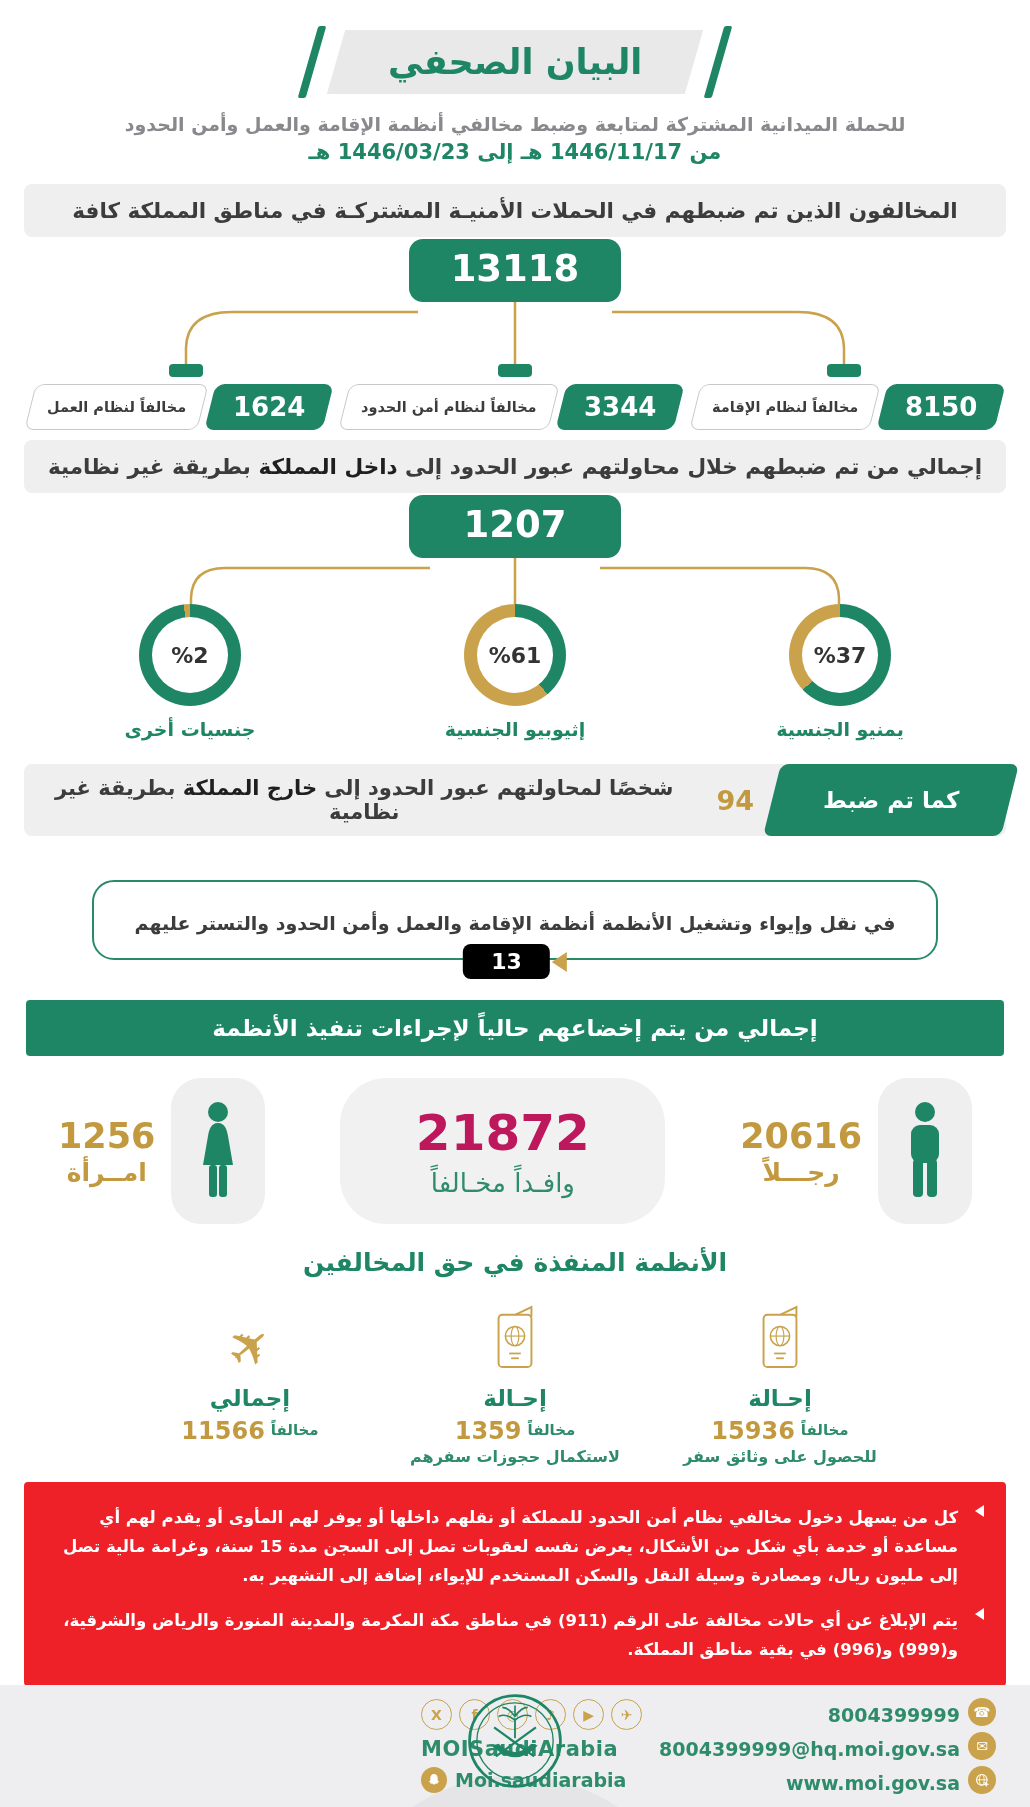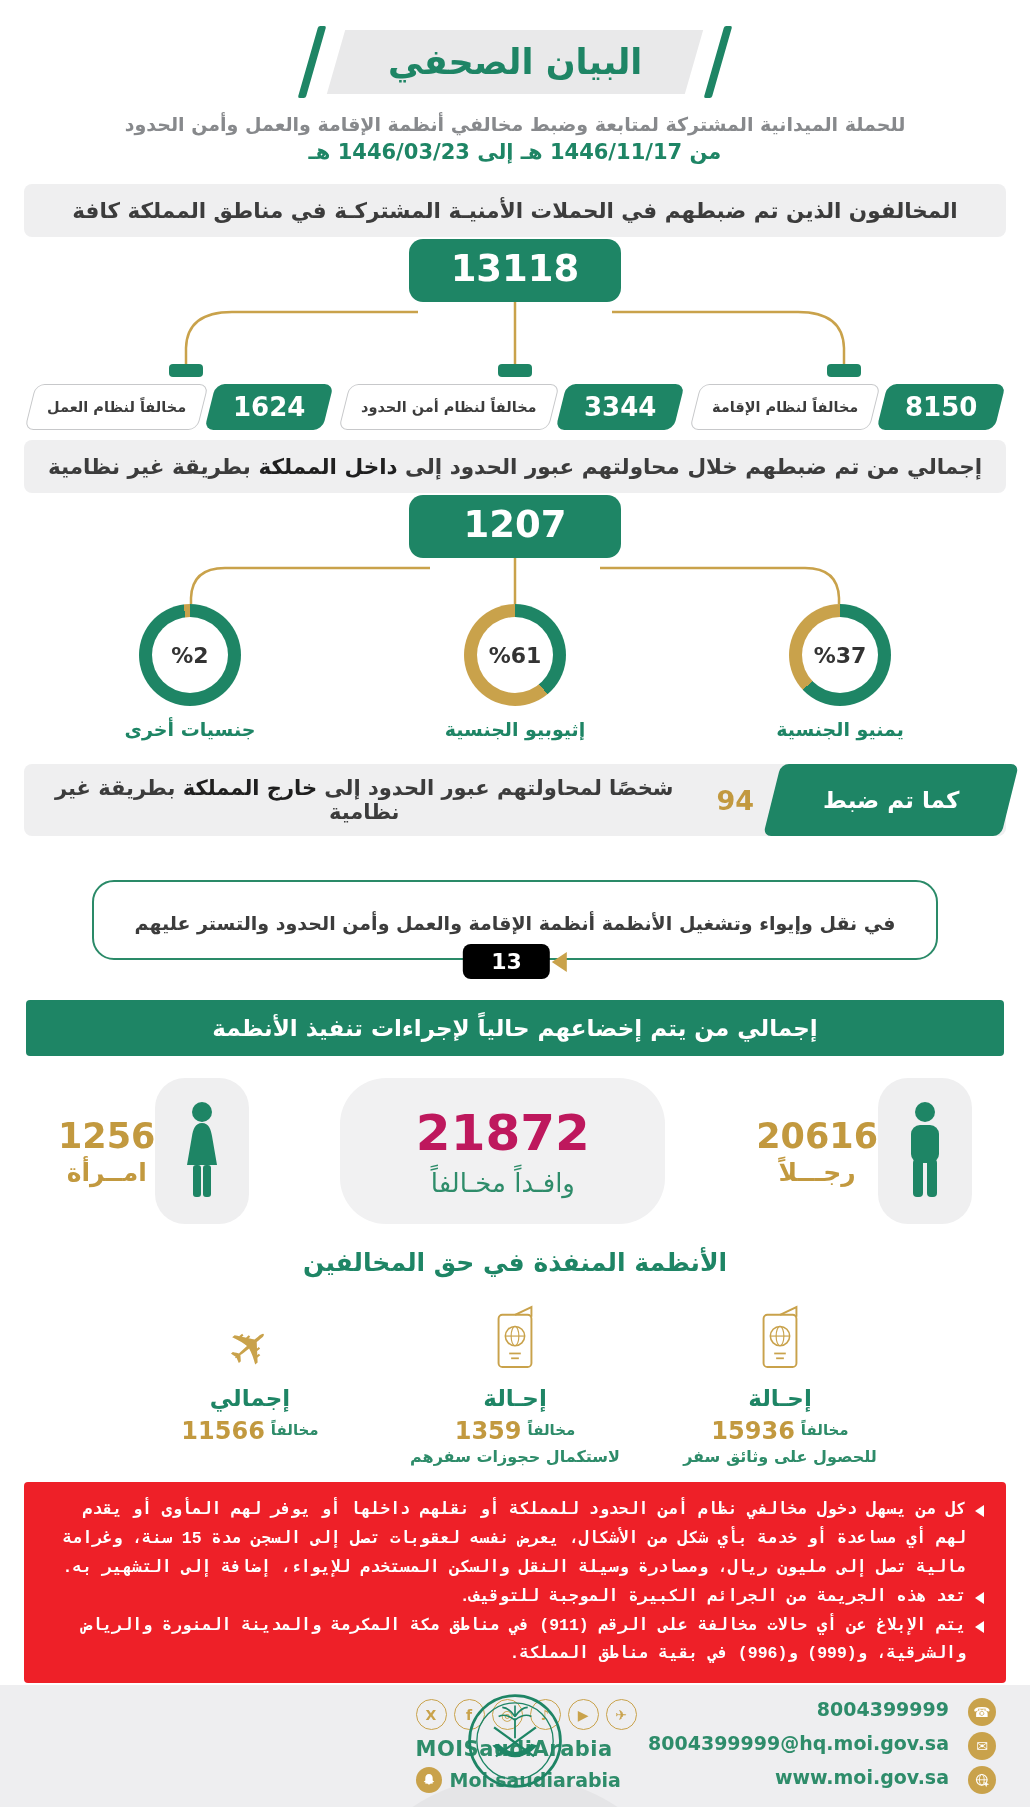--- a/index.html
+++ b/index.html
@@ -64,21 +64,21 @@
                   display:flex;align-items:center;gap:2px;}
   .involved-badge .num{background:#000000;color:#fff;font-weight:bold;font-size:22px;
                        padding:5px 28px;border-radius:8px;}
   .tri-gold{width:0;height:0;border-right:15px solid #C9A24B;border-top:10px solid transparent;
             border-bottom:10px solid transparent;}
 
   
   .proc-banner{margin:40px 26px 0;background:#1E8565;color:#fff;text-align:center;
                font-weight:bold;font-size:23px;padding:15px 10px;border-radius:4px;}
   .proc-row{display:flex;align-items:center;justify-content:space-between;margin:22px 58px 0;}
-  .person-group{display:flex;align-items:center;}
+  .person-group{display:flex;align-items:center;gap:16px;}
   .person-tile{width:94px;height:146px;background:#EFEFF0;border-radius:30px;
                display:flex;align-items:center;justify-content:center;}
   .person-stat{text-align:center;font-weight:bold;color:#C2993F;}
   .person-stat .v{font-size:35px;}
   .person-stat .l{font-size:25px;margin-top:2px;}
   .proc-center{width:305px;background:#f1f1f2;border-radius:46px;padding:26px 10px;text-align:center;}
   .proc-center .v{color:#be185d;font-weight:bold;font-size:50px;}
   .proc-center .l{color:#2e8c6a;font-weight:normal;font-size:26px;margin-top:6px;}
 
   
@@ -92,41 +92,41 @@
   .enforced-value .u{font-size:15px;color:#2e8c6a;font-weight:bold;margin-top:2px;}
   .enforced-value .v{font-size:24px;color:#C2993F;font-weight:bold;line-height:1;}
   .enforced-sub{color:#2e8c6a;font-weight:bold;font-size:16px;margin-top:4px;white-space:nowrap;}
 
   
   .warning{margin:16px 24px 0;background:#EE2028;border-radius:4px;padding:14px 22px;
            color:#fff;font-weight:bold;font-size:16.5px;line-height:1.75;text-align:right;}
   .bullet{display:flex;gap:9px;}
   .tri-white{flex:none;width:0;height:0;border-right:9px solid #fff;border-top:6px solid transparent;
              border-bottom:6px solid transparent;margin-top:9px;}
-  .bullet p{margin:0;font-family:Liberation Mono, monospace;}
+  .bullet p{margin:8px;}
 
   
   .footer{position:absolute;bottom:0;left:0;right:0;height:122px;background:#EEEEF0;
           display:flex;align-items:center;justify-content:space-between;padding:0 34px;direction:ltr;}
   .footer-circle{position:absolute;left:50%;bottom:-215px;transform:translateX(-50%);
                  width:370px;height:370px;border-radius:50%;background:#e5e5e7;}
   .footer>*{position:relative;z-index:1;}
   .social-block{display:flex;flex-direction:column;align-items:flex-start;}
   .social-row{display:flex;gap:7px;align-items:center;}
   .social-circle{width:29px;height:29px;border:1.6px solid #C9A24B;border-radius:50%;
                  display:flex;align-items:center;justify-content:center;color:#C9A24B;
                  font-weight:bold;font-size:14px;line-height:1;}
   .social-handle{color:#2e8c6a;font-weight:bold;font-size:21px;margin-top:7px;letter-spacing:.5px;}
   .snap-row{display:flex;align-items:center;gap:8px;margin-top:6px;}
   .snap-circle{width:26px;height:26px;background:#C9A24B;border-radius:50%;
                display:flex;align-items:center;justify-content:center;}
   .snap-handle{color:#2e8c6a;font-weight:bold;font-size:19px;}
   .moi-logo{position:absolute;left:50%;transform:translateX(-50%);bottom:12px;z-index:1;}
   .contact-block{display:flex;flex-direction:column;align-items:flex-end;gap:6px;}
-  .contact-row{display:flex;align-items:flex-start;gap:19px;}
+  .contact-row{display:flex;align-items:flex-end;gap:8px;}
   .contact-text{color:#2e8c6a;font-weight:bold;font-size:19px;}
   .contact-circle{width:28px;height:28px;background:#C9A24B;border-radius:50%;color:#fff;
                   display:flex;align-items:center;justify-content:center;font-size:14px;line-height:1;}
 </style>
 </head>
 <body>
 
 <div class="page">
 
   <div class="header">
@@ -325,24 +325,20 @@
     </div>
   </div>
 
   <div class="warning">
     <div class="bullet">
       <div class="tri-white"></div>
       <p>كل من يسهل دخول مخالفي نظام أمن الحدود للمملكة أو نقلهم داخلها أو يوفر لهم المأوى أو يقدم لهم أي مساعدة أو خدمة بأي شكل من الأشكال، يعرض نفسه لعقوبات تصل إلى السجن مدة 15 سنة، وغرامة مالية تصل إلى مليون ريال، ومصادرة وسيلة النقل والسكن المستخدم للإيواء، إضافة إلى التشهير به.</p>
     </div>
     <div class="bullet">
       <div class="tri-white"></div>
-      <p>تعد هذه الجريمة من الجرائم الكبيرة الموجبة للتوقيف.</p>
-    </div>
-    <div class="bullet">
-      <div class="tri-white"></div>
       <p>يتم الإبلاغ عن أي حالات مخالفة على الرقم (911) في مناطق مكة المكرمة والمدينة المنورة والرياض والشرقية، و(999) و(996) في بقية مناطق المملكة.</p>
     </div>
   </div>
 
   <div class="footer">
     <div class="footer-circle"></div>
 
     <div class="social-block">
       <div class="social-row">
         <div class="social-circle">X</div>

